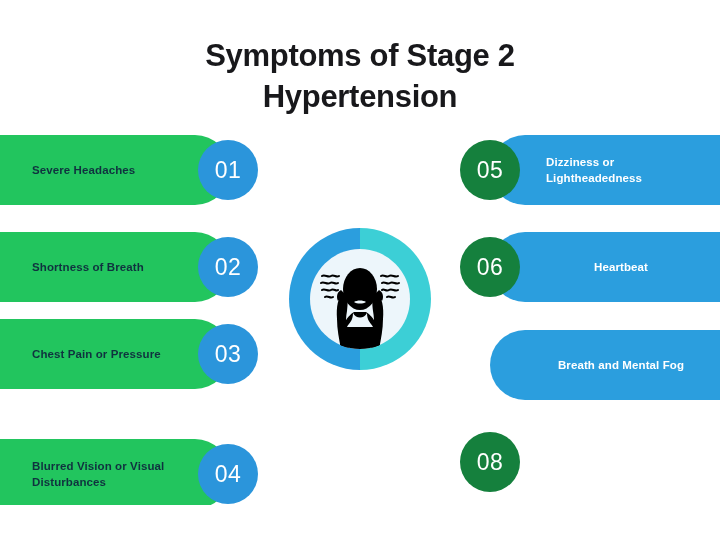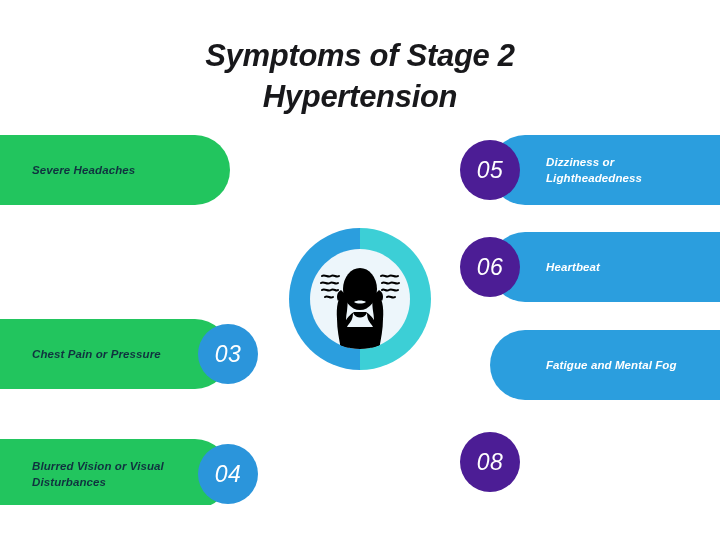--- a/index.html
+++ b/index.html
@@ -13,21 +13,20 @@
     font-family: "Liberation Sans", sans-serif;
     overflow: hidden;
     position: relative;
   }
 
   #canvas {
     position: relative;
     width: 720px;
     height: 429px;
     background: #ffffff;
-    font-style: italic;
   }
 
   
   .title-block {
     position: absolute;
     left: 0;
     top: 36px;
     width: 720px;
     text-align: center;
   }
@@ -66,20 +65,21 @@
     padding-right: 48px;
   }
   .row.right .bar {
     right: 0;
     width: 230px;
     background: #2b9ede;
     border-top-left-radius: 35px;
     border-bottom-left-radius: 35px;
     padding-left: 56px;
     padding-right: 24px;
+    justify-content: center;
   }
 
   .bar-label {
     font-size: 11.5px;
     font-weight: 600;
     line-height: 1.42;
     letter-spacing: 0.1px;
   }
   .row.left .bar-label  { color: #10323f; }
   .row.right .bar-label { color: #ffffff; }
@@ -97,21 +97,21 @@
     font-weight: 500;
     letter-spacing: 0.5px;
     color: #ffffff;
   }
   .row.left .num-circle {
     left: 198px;
     background: #2b95db;
   }
   .row.right .num-circle {
     left: 0px;
-    background: #4c1d95;
+    background: #15803d;
   }
 
   
   .center-medallion {
     position: absolute;
     left: 289px;
     top: 228px;
     width: 142px;
     height: 142px;
   }
@@ -147,22 +147,29 @@
 
   <div class="title-block">
     <span class="title-line">Symptoms of Stage 2</span>
     <span class="title-line">Hypertension</span>
   </div>
 
   <div class="row left" style="top:135px;">
     <div class="bar">
       <span class="bar-label">Severe Headaches</span>
     </div>
-  </div>
-
+    <div class="num-circle">01</div>
+  </div>
+
+  <div class="row left" style="top:232px;">
+    <div class="bar">
+      <span class="bar-label">Shortness of Breath</span>
+    </div>
+    <div class="num-circle">02</div>
+  </div>
 
   <div class="row left" style="top:319px;">
     <div class="bar">
       <span class="bar-label">Chest Pain or Pressure</span>
     </div>
     <div class="num-circle">03</div>
   </div>
 
   <div class="row left" style="top:427px;margin-top:12px;">
     <div class="bar">
@@ -180,21 +187,21 @@
 
   <div class="row right" style="top:232px;">
     <div class="bar">
       <span class="bar-label">Heartbeat</span>
     </div>
     <div class="num-circle">06</div>
   </div>
 
   <div class="row right" style="top:330px;">
     <div class="bar">
-      <span class="bar-label">Fatigue and Mental Fog</span>
+      <span class="bar-label">Breath and Mental Fog</span>
     </div>
   </div>
 
   <div class="row right" style="top:427px;">
     <div class="num-circle">08</div>
   </div>
 
   <div class="center-medallion">
     <div class="ring-half left"></div>
     <div class="ring-half right"></div>

